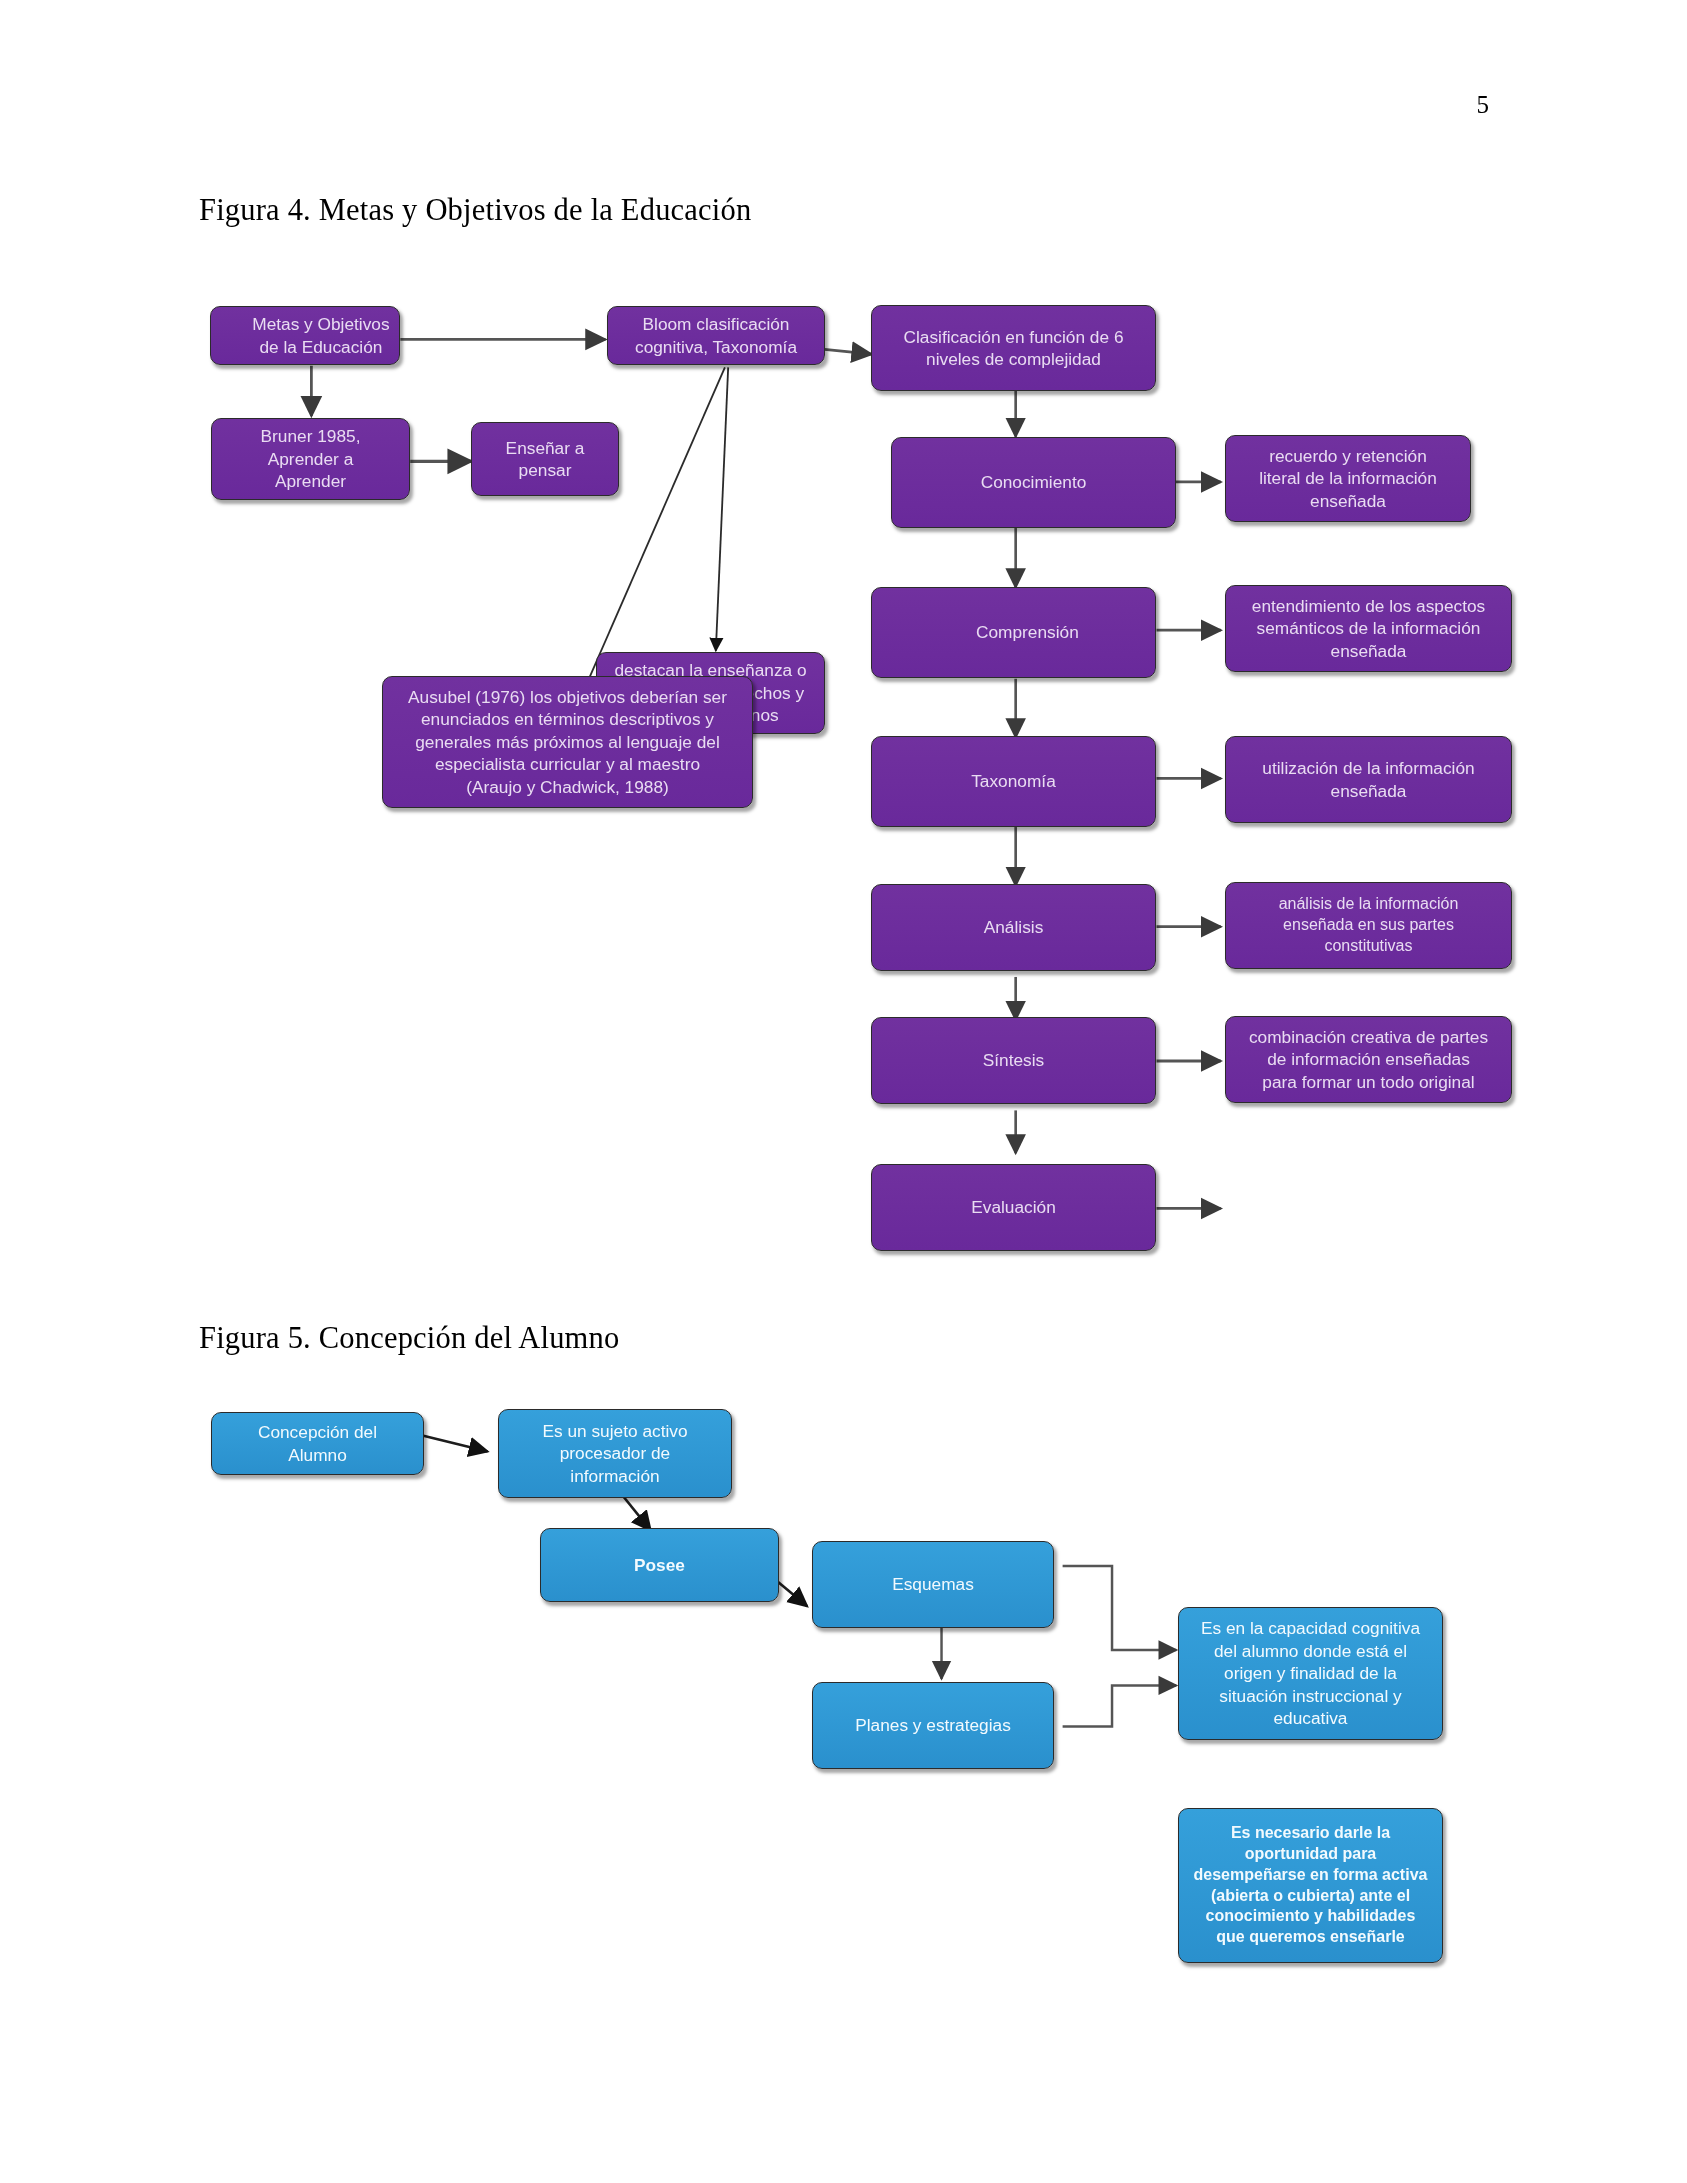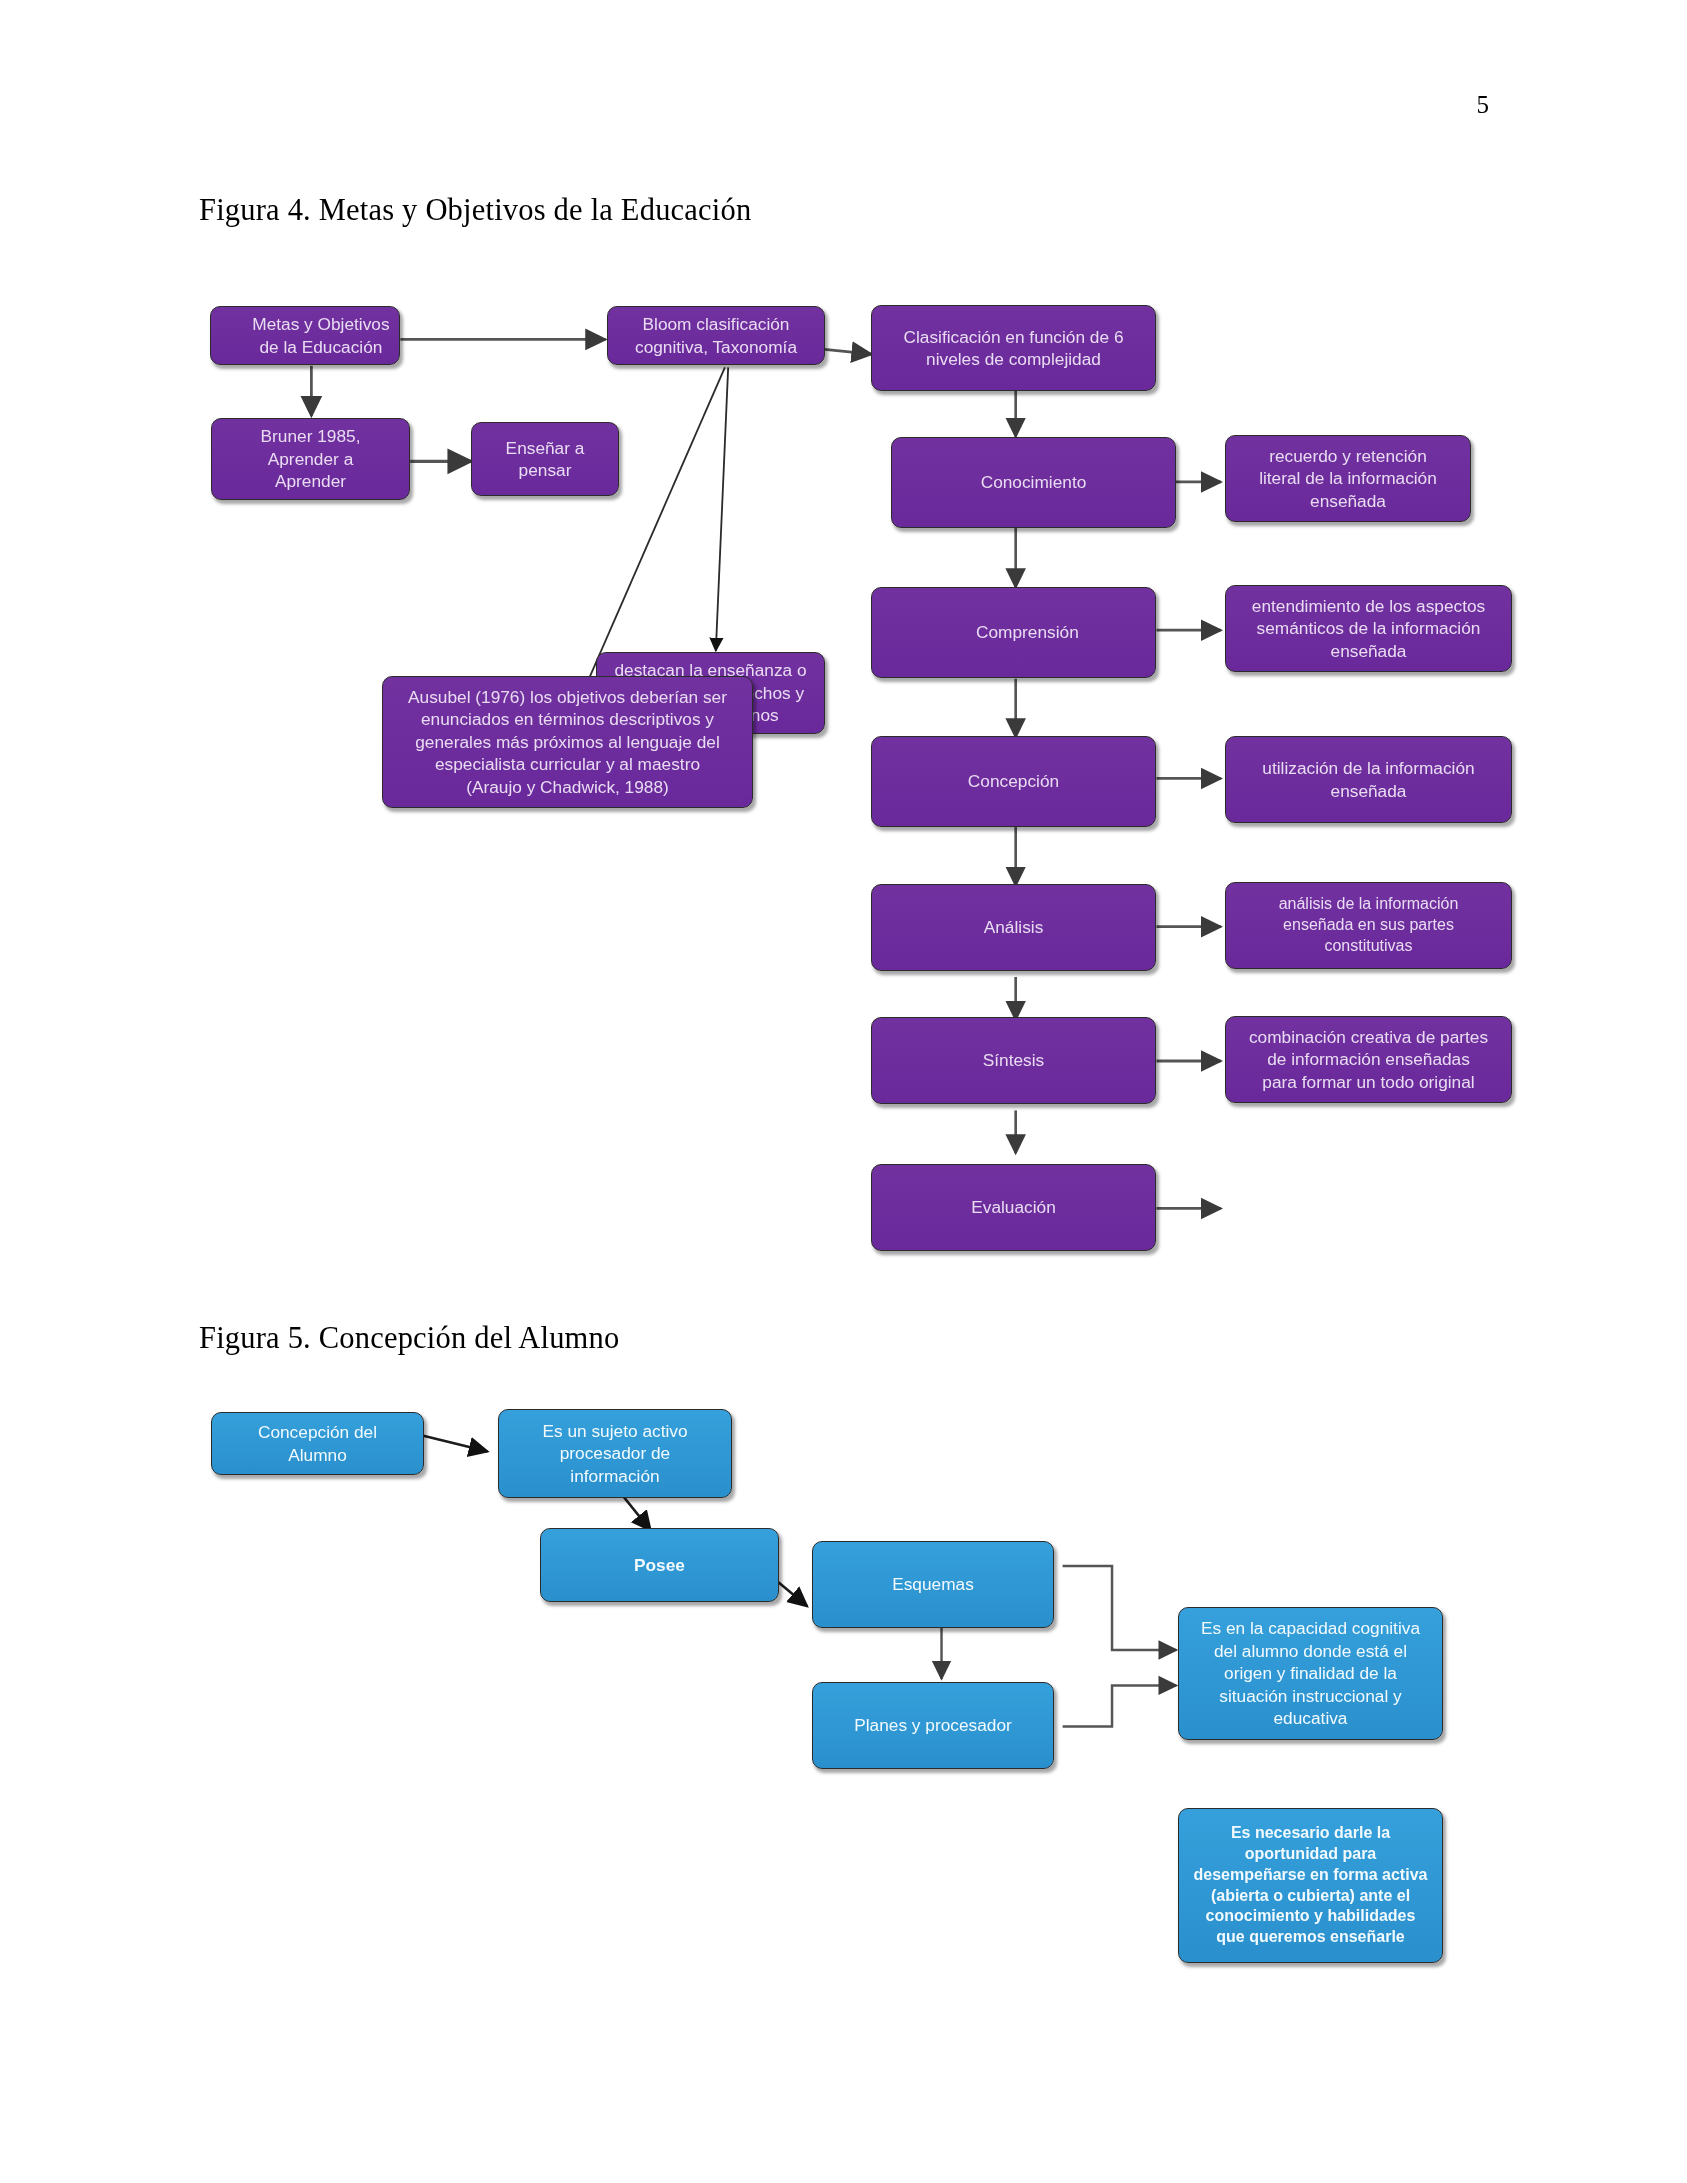--- a/index.html
+++ b/index.html
@@ -166,21 +166,21 @@
     <div class="node purple" style="left:871px; top:437px; width:285px; height:91px; font-size:17.3px;margin-left:20px;">Conocimiento</div>
     <div class="node purple" style="left:1225px; top:435px; width:246px; height:87px; font-size:17.3px;">recuerdo y retención
 literal de la información
 enseñada</div>
 
     <div class="node purple" style="left:871px; top:587px; width:285px; height:91px; font-size:17.3px;padding-left:36px;">Comprensión</div>
     <div class="node purple" style="left:1225px; top:585px; width:287px; height:87px; font-size:17.3px;">entendimiento de los aspectos
 semánticos de la información
 enseñada</div>
 
-    <div class="node purple" style="left:871px; top:736px; width:285px; height:91px; font-size:17.3px;">Concepción</div>
+    <div class="node purple" style="left:871px; top:736px; width:285px; height:91px; font-size:17.3px;">Taxonomía</div>
     <div class="node purple" style="left:1225px; top:736px; width:287px; height:87px; font-size:17.3px;">utilización de la información
 enseñada</div>
 
     <div class="node purple" style="left:871px; top:884px; width:285px; height:87px; font-size:17.3px;">Análisis</div>
     <div class="node purple" style="left:1225px; top:882px; width:287px; height:87px; font-size:16px;">análisis de la información
 enseñada en sus partes
 constitutivas</div>
 
     <div class="node purple" style="left:871px; top:1017px; width:285px; height:87px; font-size:17.3px;">Síntesis</div>
     <div class="node purple" style="left:1225px; top:1016px; width:287px; height:87px; font-size:17.3px;">combinación creativa de partes
@@ -224,21 +224,21 @@
 Alumno</div>
 
     <div class="node blue" style="left:498px; top:1409px; width:234px; height:89px; font-size:17.3px;">Es un sujeto activo
 procesador de
 información</div>
 
     <div class="node blue bold" style="left:540px; top:1528px; width:239px; height:74px; font-size:17.3px;">Posee</div>
 
     <div class="node blue" style="left:812px; top:1541px; width:242px; height:87px; font-size:17.3px;">Esquemas</div>
 
-    <div class="node blue" style="left:812px; top:1682px; width:242px; height:87px; font-size:17.3px;">Planes y procesador</div>
+    <div class="node blue" style="left:812px; top:1682px; width:242px; height:87px; font-size:17.3px;">Planes y estrategias</div>
 
     <div class="node blue" style="left:1178px; top:1607px; width:265px; height:133px; font-size:17.3px;">Es en la capacidad  cognitiva
 del alumno donde está el
 origen y finalidad de la
 situación instruccional y
 educativa</div>
 
     <div class="node blue bold" style="left:1178px; top:1808px; width:265px; height:155px; font-size:16px;">Es necesario darle la
 oportunidad para
 desempeñarse en forma activa

